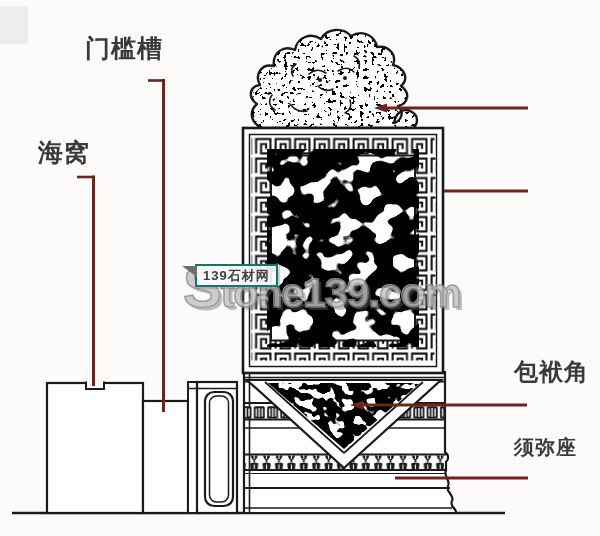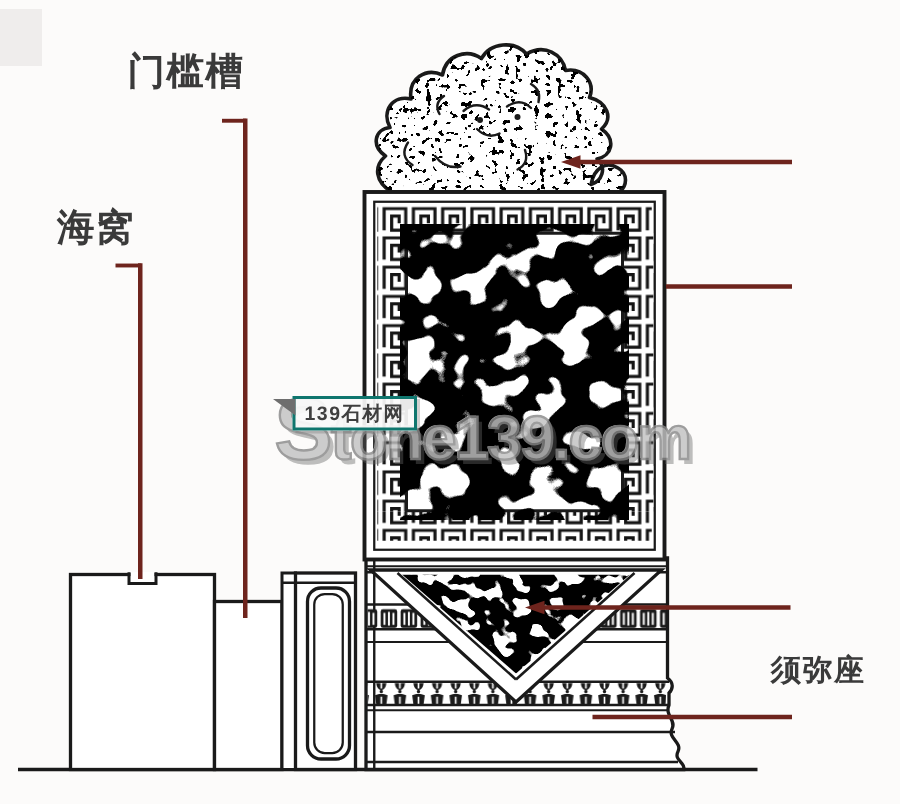--- a/index.html
+++ b/index.html
@@ -171,20 +171,21 @@
     <polygon class="leader-fill" points="374,108 387,103.5 387,112.5"></polygon>
     <line class="leader" x1="444" y1="191" x2="528" y2="191" stroke-width="3"></line>
     <line class="leader" x1="360" y1="405" x2="527" y2="405" stroke-width="3"></line>
     <polygon class="leader-fill" points="350,405 363,400.5 363,409.5"></polygon>
     <line class="leader" x1="395" y1="478" x2="528" y2="478" stroke-width="3"></line>
   </g>
 </svg>
 
 <div class="lbl lbl-door">门槛槽</div>
 <div class="lbl lbl-sea">海窝</div>
+<div class="lbl lbl-baofu">包袱角</div>
 <div class="lbl lbl-xumi">须弥座</div>
 
 <div class="wm">
   <div class="wm-text">Stone139.com</div>
   <div class="wm-badge">
     <span class="wm-flag"></span>
     <span>139石材网</span>
   </div>
 </div>
 

